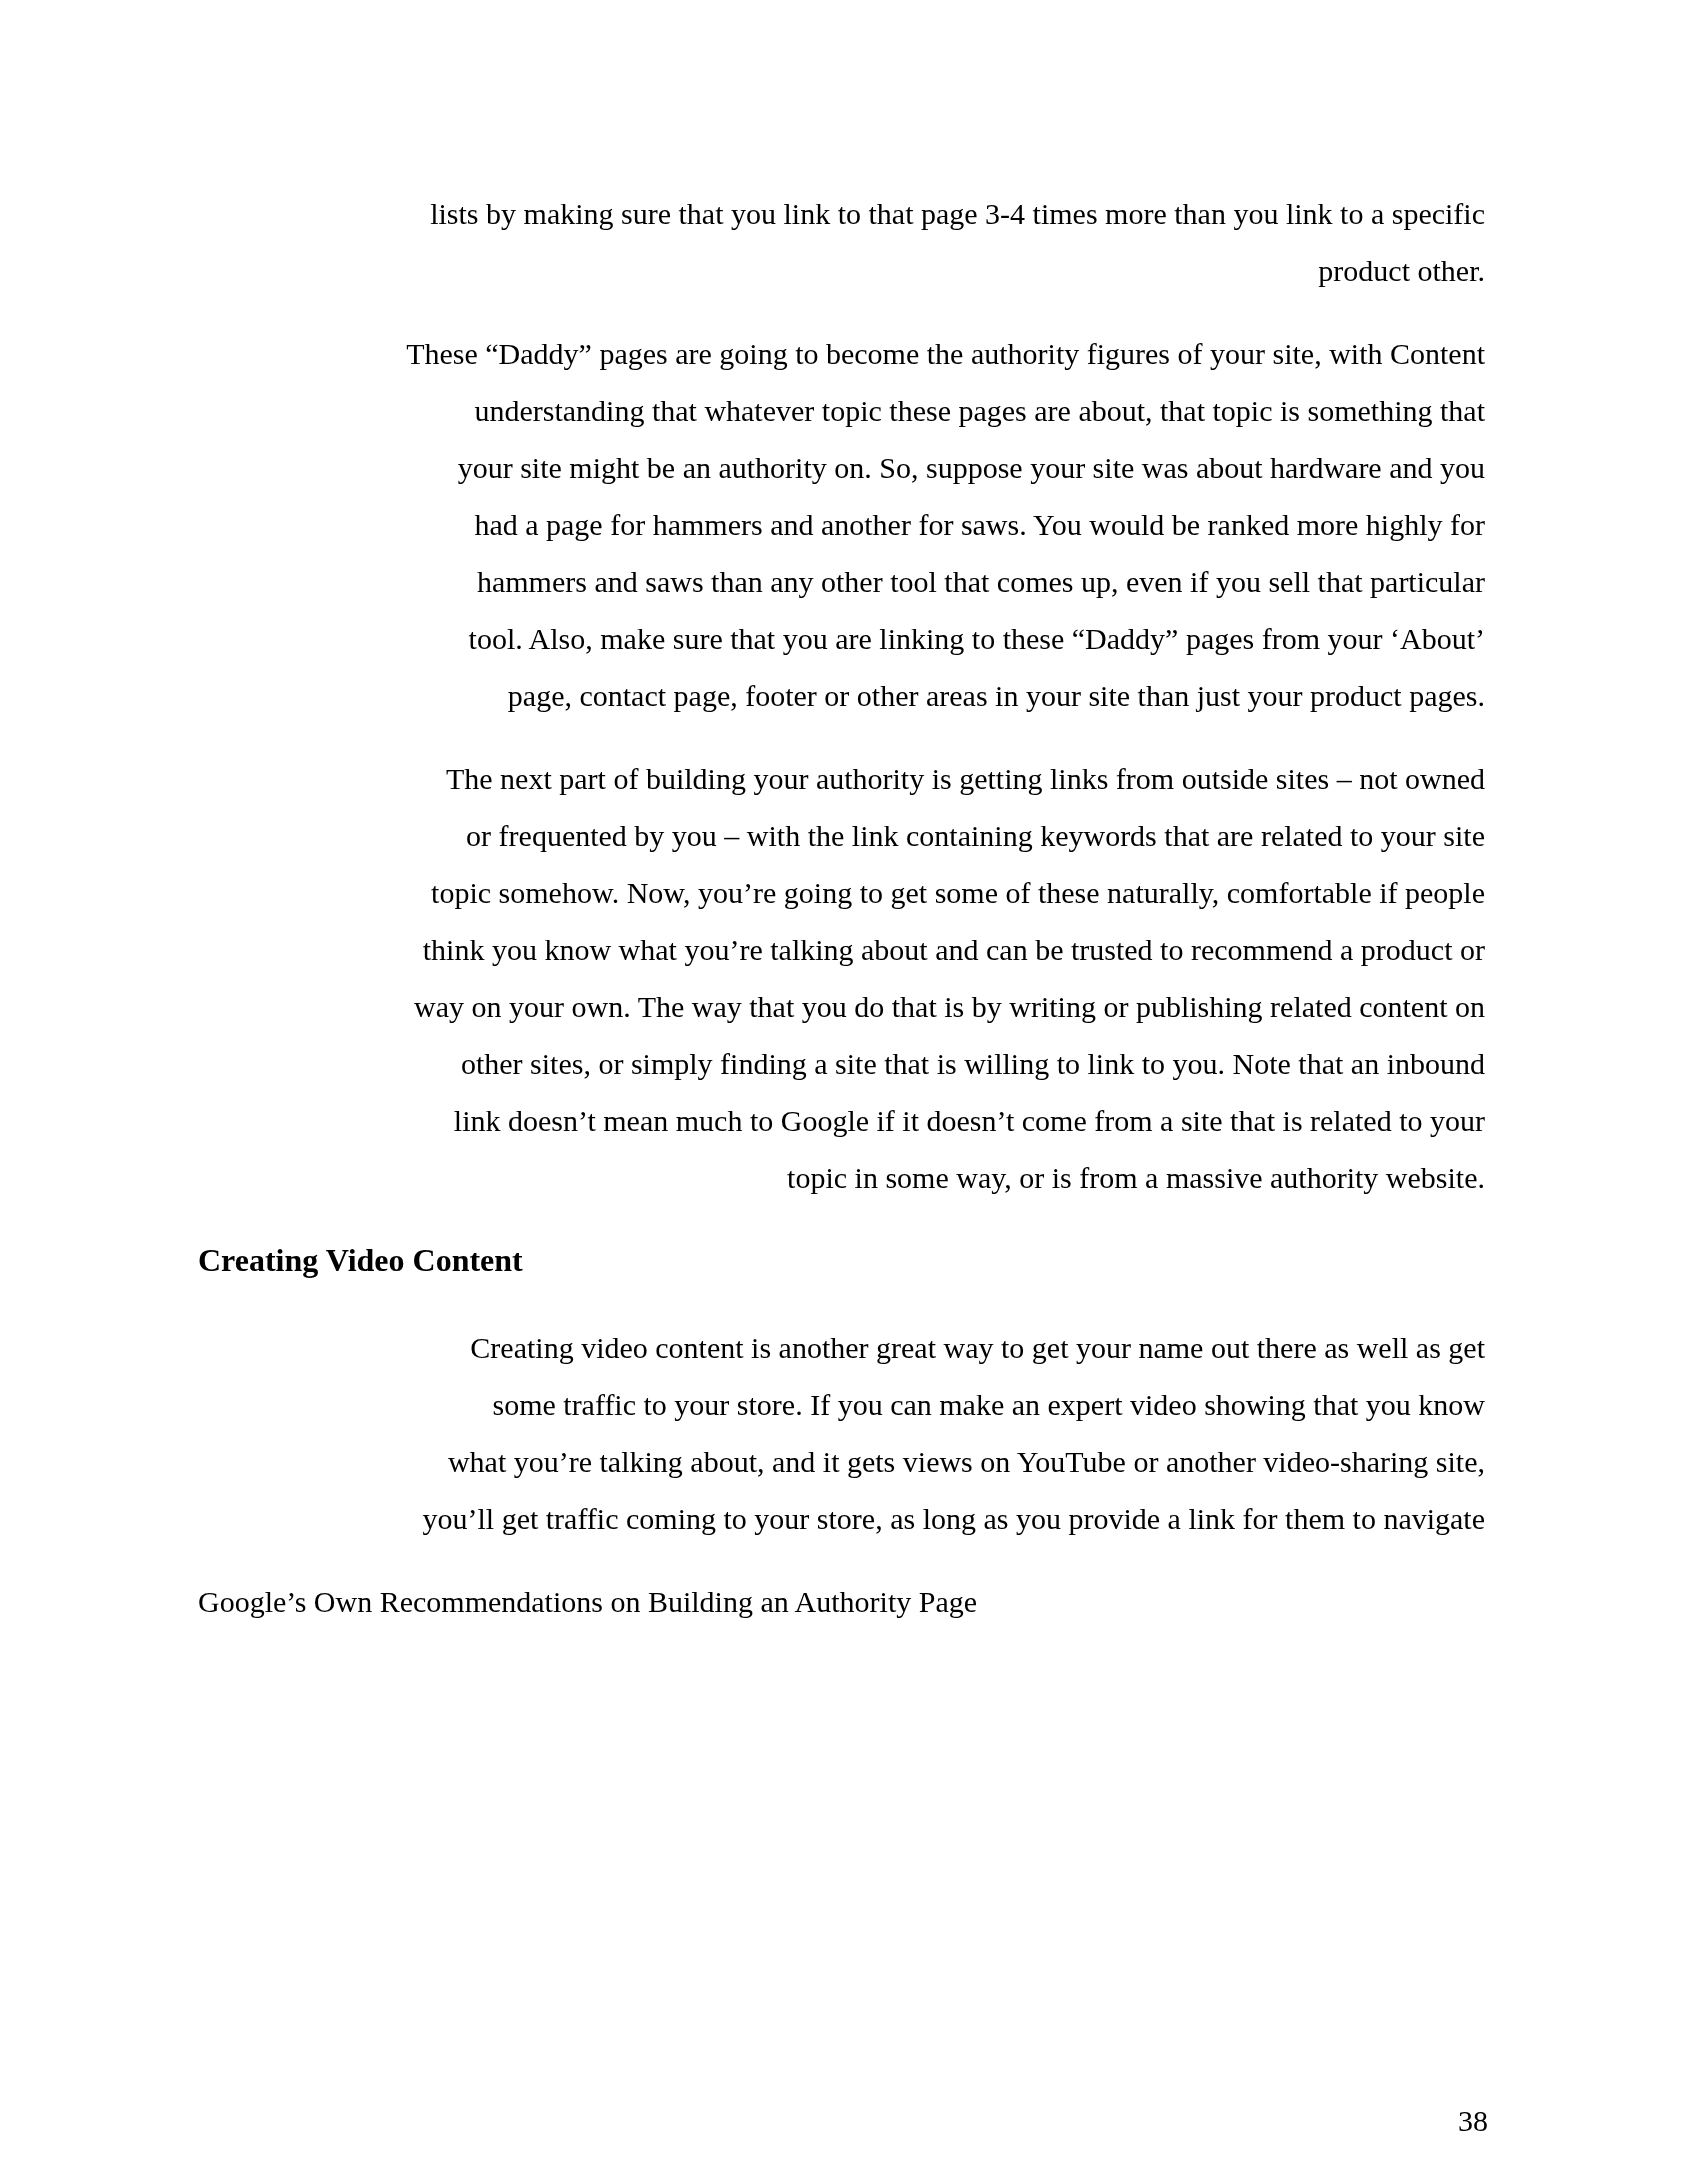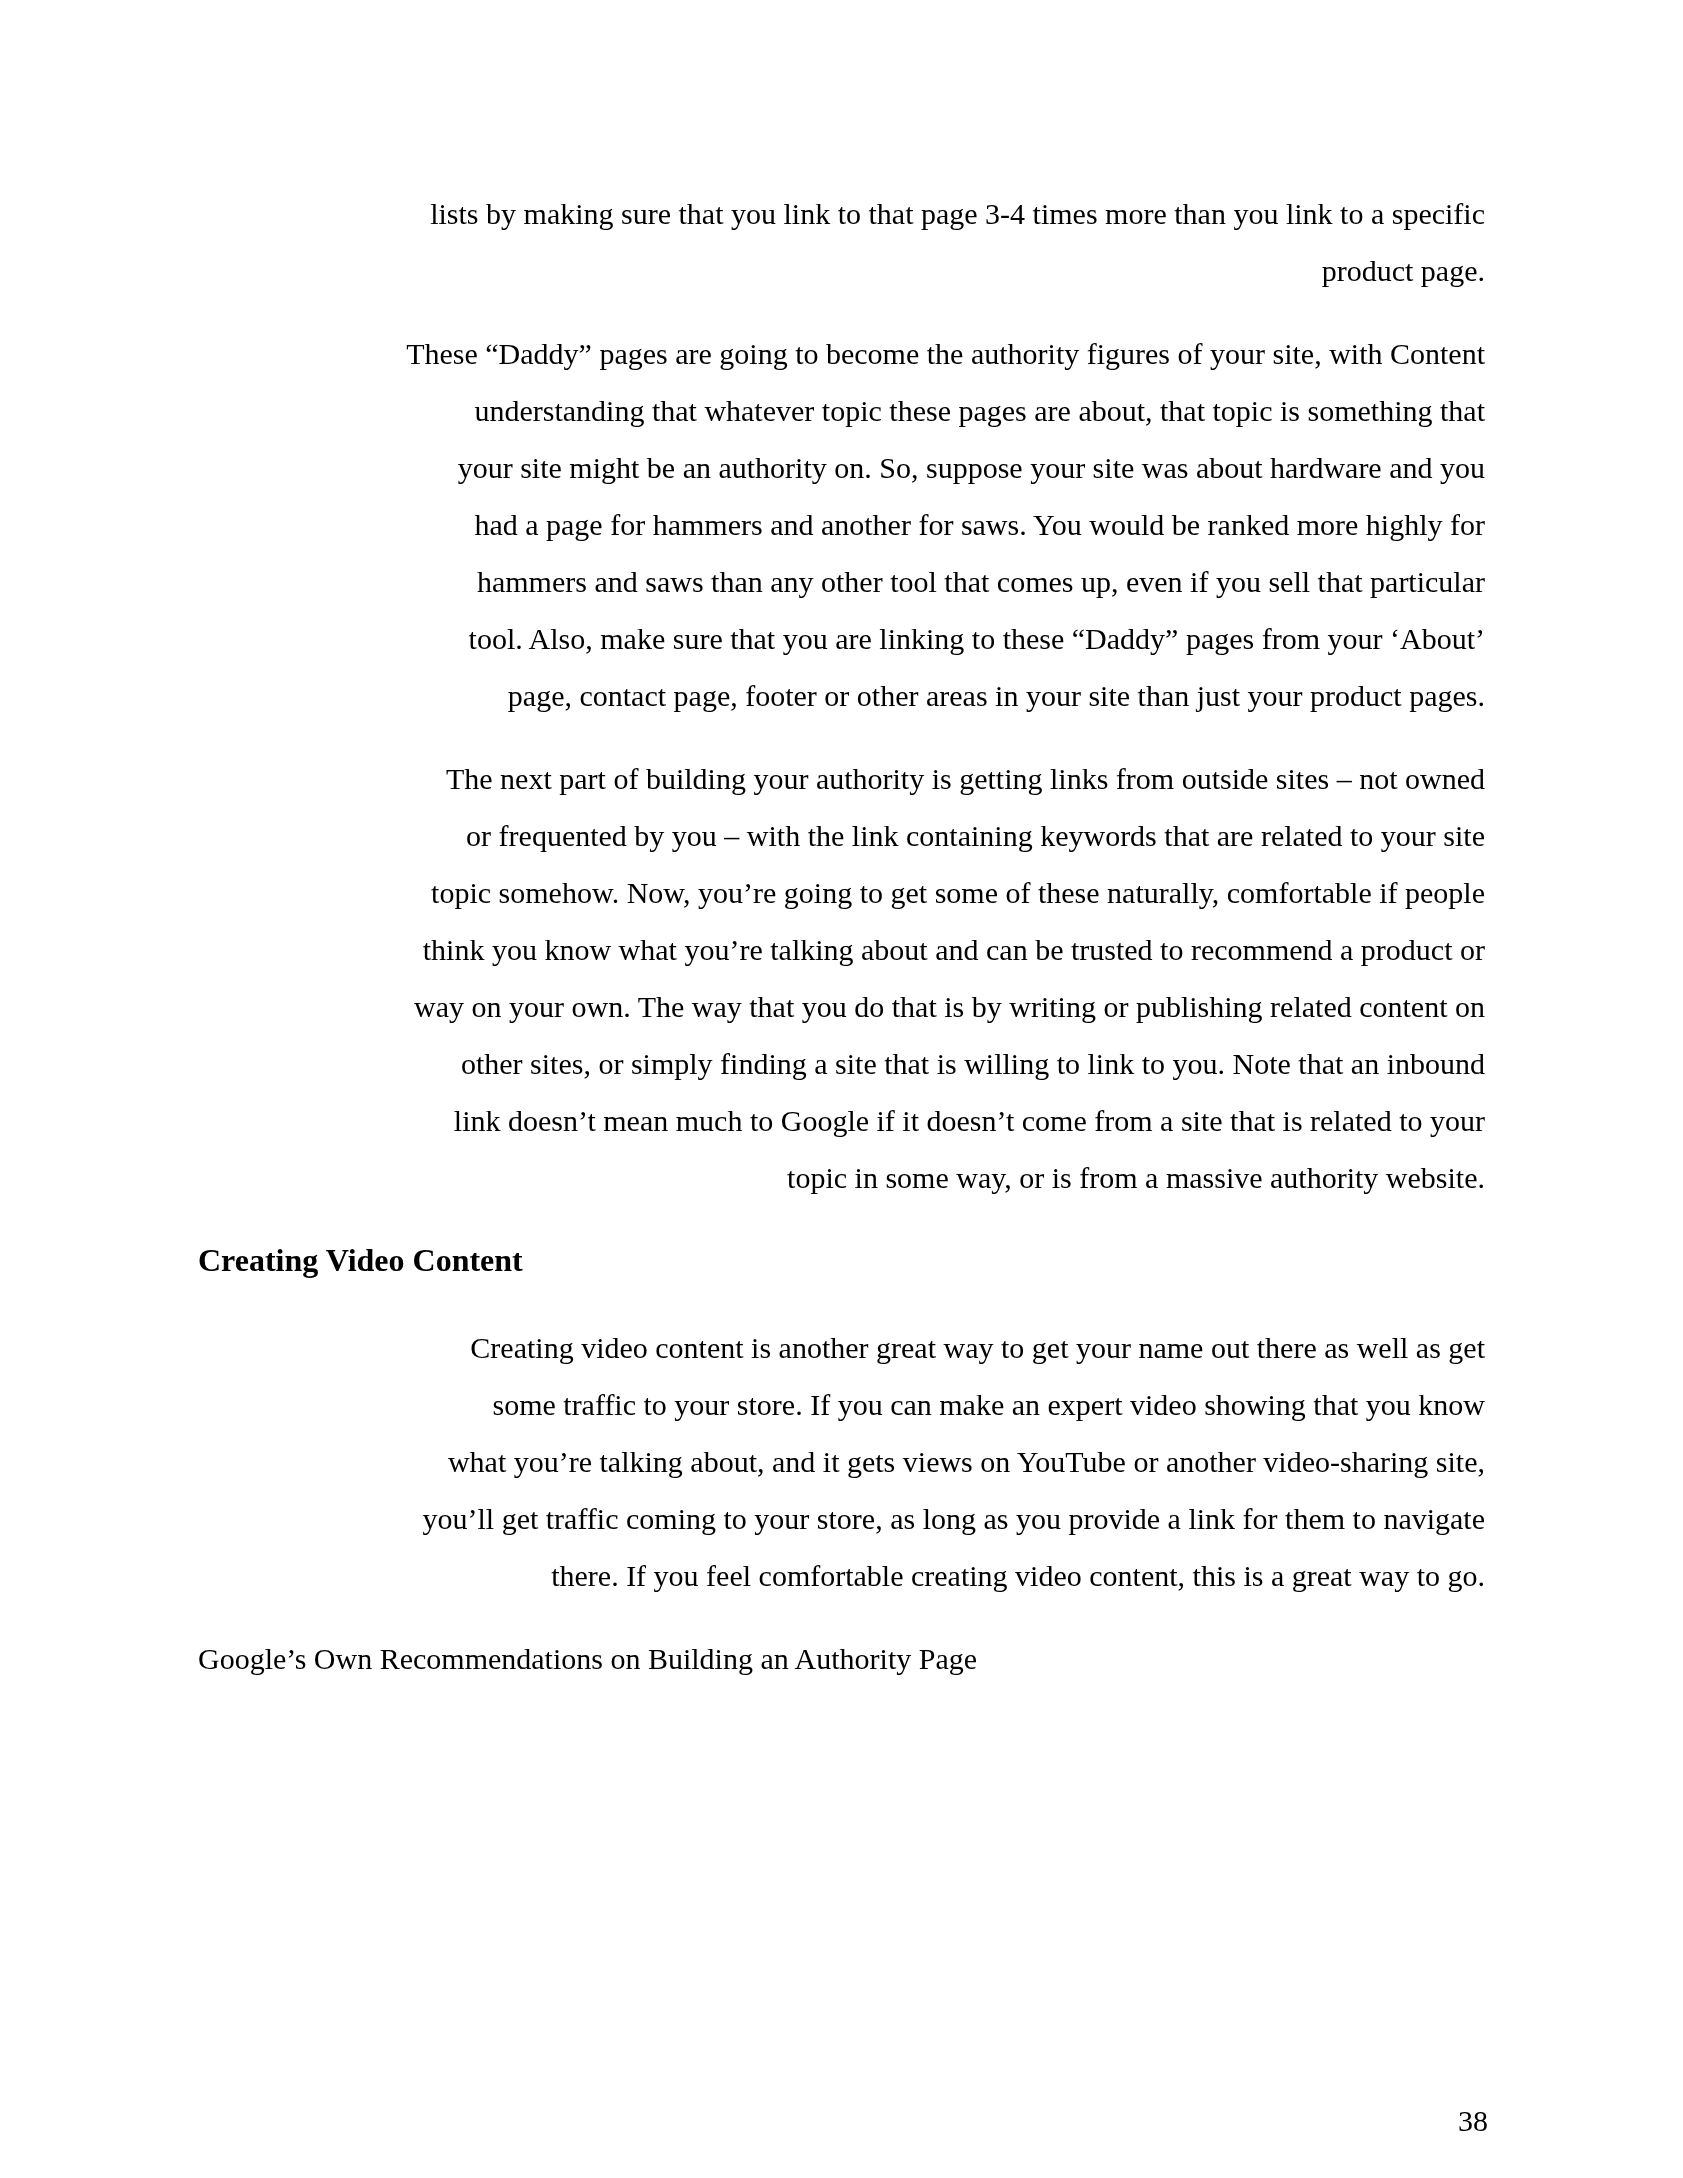--- a/index.html
+++ b/index.html
@@ -51,21 +51,21 @@
     line-height: 40px;
     text-align: right;
   }
 </style>
 </head>
 <body style="background: rgb(255, 255, 255); color: rgb(0, 0, 0);">
 
 <div class="content">
     <div class="para">
       <div class="line">lists by making sure that you link to that page 3-4 times more than you link to a specific</div>
-      <div class="line">product page.</div>
+      <div class="line">product other.</div>
     </div>
     <div class="para">
       <div class="line">These “Daddy” pages are going to become the authority figures of your site, with Content</div>
       <div class="line">understanding that whatever topic these pages are about, that topic is something that</div>
       <div class="line">your site might be an authority on. So, suppose your site was about hardware and you</div>
       <div class="line">had a page for hammers and another for saws. You would be ranked more highly for</div>
       <div class="line">hammers and saws than any other tool that comes up, even if you sell that particular</div>
       <div class="line">tool. Also, make sure that you are linking to these “Daddy” pages from your ‘About’</div>
       <div class="line">page, contact page, footer or other areas in your site than just your product pages.</div>
     </div>
@@ -78,19 +78,18 @@
       <div class="line">other sites, or simply finding a site that is willing to link to you. Note that an inbound</div>
       <div class="line">link doesn’t mean much to Google if it doesn’t come from a site that is related to your</div>
       <div class="line">topic in some way, or is from a massive authority website.</div>
     </div>
     <div class="heading">Creating Video Content</div>
     <div class="para">
       <div class="line">Creating video content is another great way to get your name out there as well as get</div>
       <div class="line">some traffic to your store. If you can make an expert video showing that you know</div>
       <div class="line">what you’re talking about, and it gets views on YouTube or another video-sharing site,</div>
       <div class="line">you’ll get traffic coming to your store, as long as you provide a link for them to navigate</div>
-      <div class="line">there. If you feel comfortable creating video content, this is a great way to go.</div>
     </div>
     <div class="subheading">Google’s Own Recommendations on Building an Authority Page</div>
   </div>
 
 <div class="page-number">38</div>
 
 
 </body></html>

